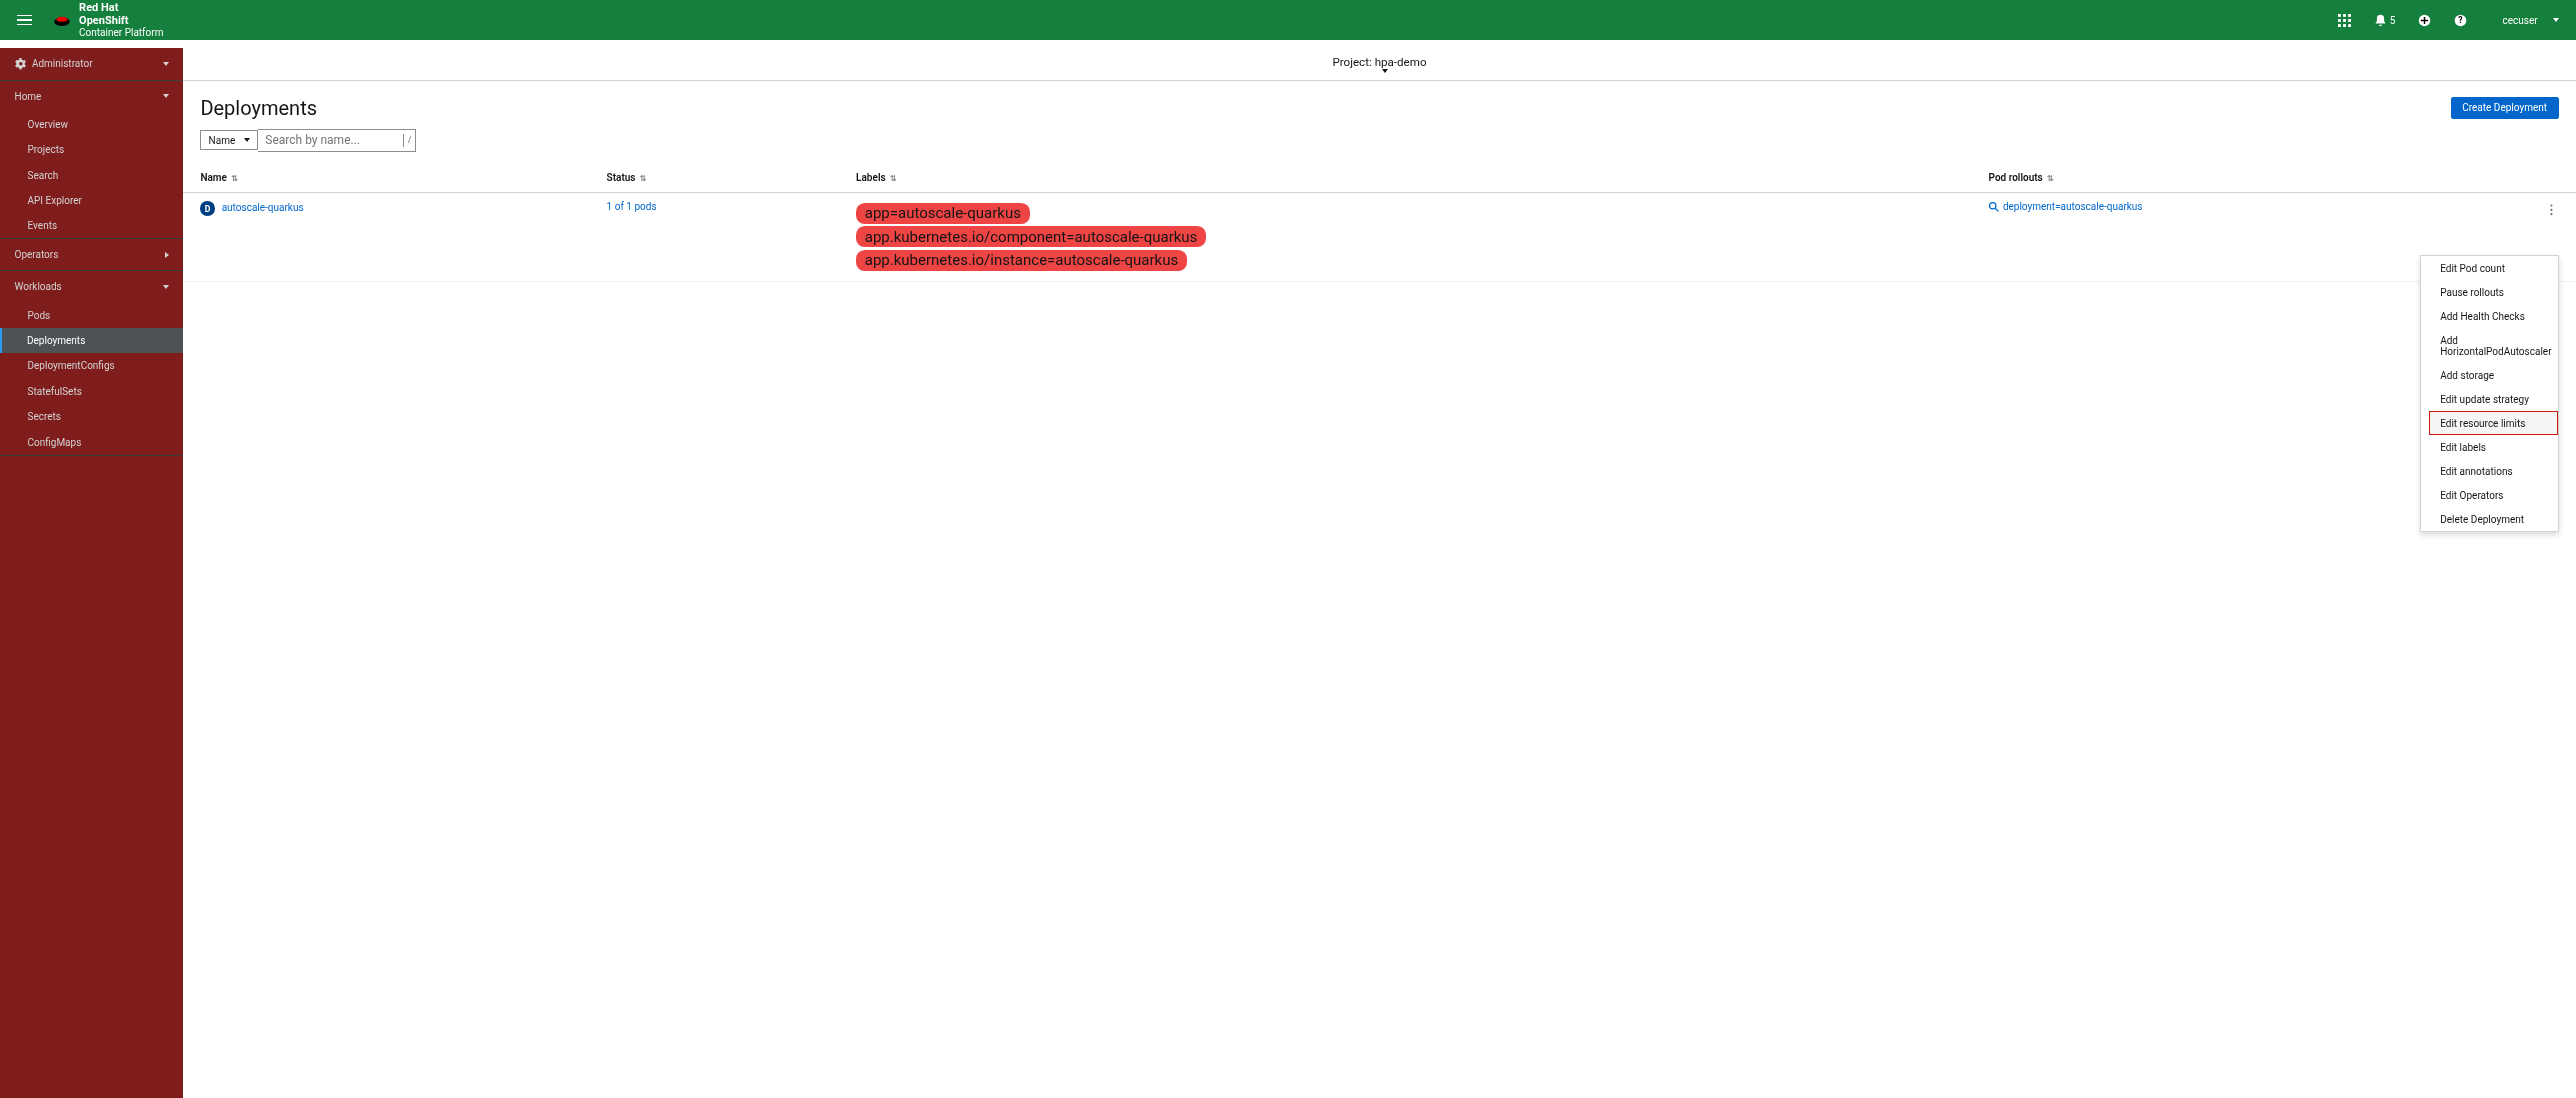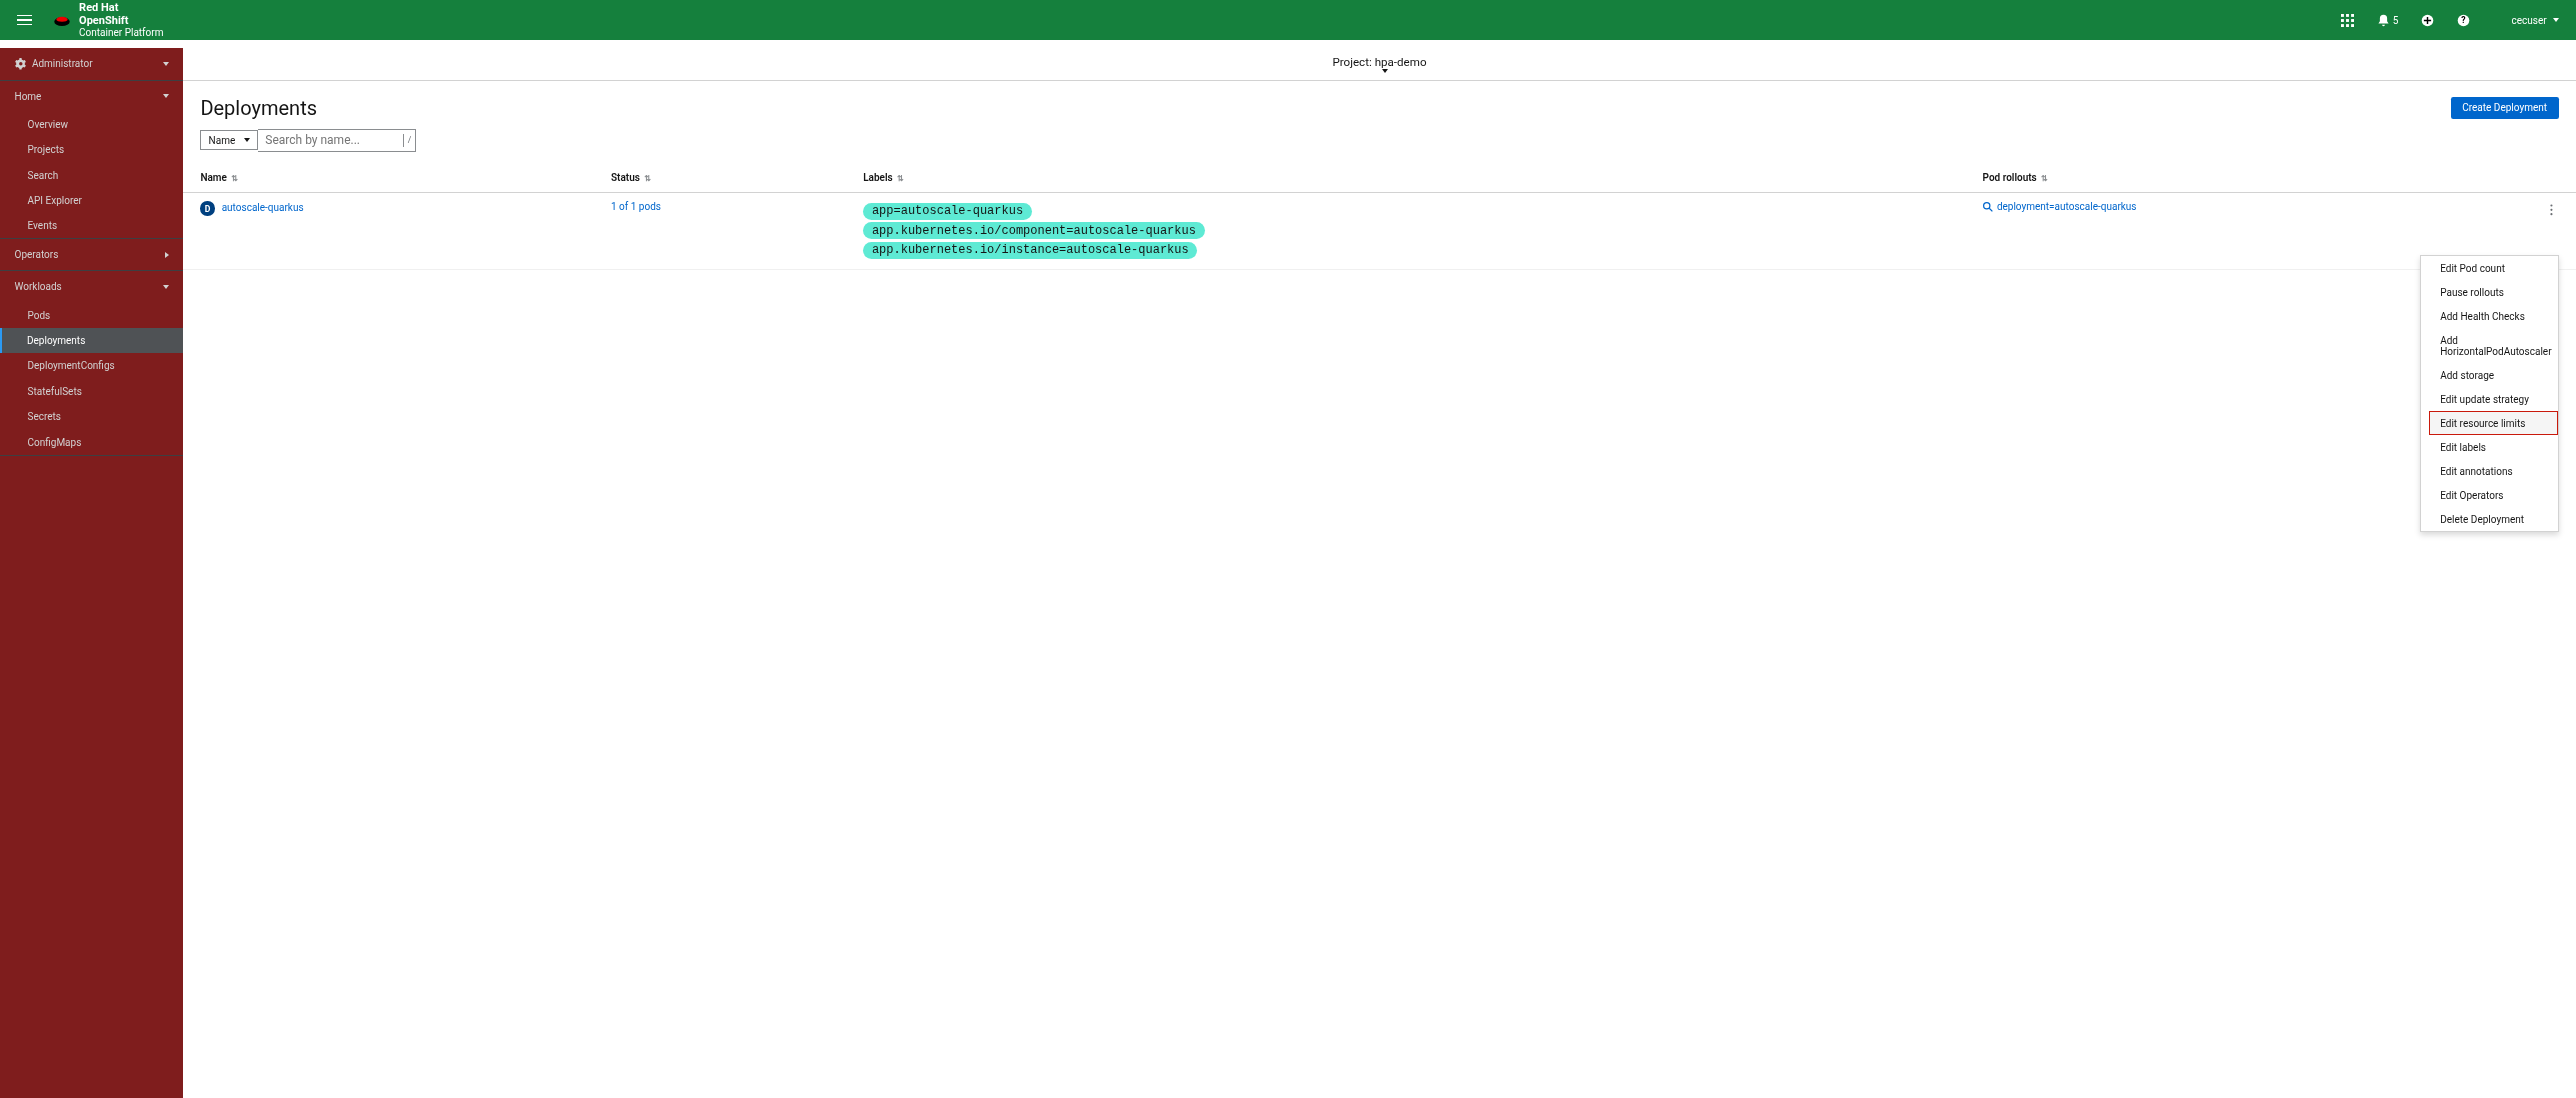--- a/index.html
+++ b/index.html
@@ -12,21 +12,21 @@
 .brand { display: flex; align-items: center; gap: 7.2px; }
 .brand-logo { width: 20px; height: 14.5px; }
 .brand-text { line-height: 1.1; }
 .brand-text .line1 { font-weight: 700; font-size: 11px; }
 .brand-text .line2 { font-weight: 700; font-size: 11px; }
 .brand-text .line3 { font-weight: 400; font-size: 10px; }
 .header-spacer { flex: 1; }
 .header-icons { display: flex; align-items: center; gap: 23px; }
 .header-icon { cursor: pointer; display: flex; align-items: center; gap: 2.9px; }
 .header-icon svg { fill: #fff; width: 13px; height: 13px; }
-.user-menu { display: flex; align-items: center; gap: 6px; cursor: pointer; margin-left: 18px; }
+.user-menu { display: flex; align-items: center; gap: 15px; cursor: pointer; margin-left: 12px; }
 
 
 .sidebar { position: absolute; top: 48px; left: 0; width: 183px; bottom: 0; background: #7f1d1d; color: #d2d2d2; overflow-y: auto; }
 .sidebar-section { border-bottom: 0.7px solid #3c3f42; }
 .sidebar-header { display: flex; align-items: center; padding: 10px 14.5px; cursor: pointer; }
 .sidebar-header.with-icon svg { width: 11.6px; height: 11.6px; fill: #d2d2d2; margin-right: 5.8px; }
 .sidebar-header .chev { margin-left: auto; }
 .sidebar-subitem { padding: 7.2px 14.5px 7.2px 27.5px; cursor: pointer; color: #d2d2d2; }
 .sidebar-subitem.active { background: #4f5255; border-left: 2.2px solid #2b9af3; padding-left: 25px; color: #fff; }
 
@@ -45,21 +45,21 @@
 .search-input-wrap { border: 0.7px solid #8a8d90; border-left: none; display: flex; align-items: center; }
 .search-input { border: none; padding: 3.6px 7.2px; font-size: 12px; width: 145px; outline: none; }
 .search-slash { border-left: 0.7px solid #8a8d90; padding: 1.4px 3.6px; color: #6a6e73; font-size: 8.7px; }
 
 .table { width: 100%; border-collapse: collapse; }
 .table th { text-align: left; padding: 8.7px 17.4px; border-bottom: 0.7px solid #d2d2d2; font-weight: 600; font-size: 10px; }
 .table th .sort { color: #8a8d90; margin-left: 4.3px; font-size: 8px; }
 .table td { padding: 8.7px 17.4px; vertical-align: top; border-bottom: 0.7px solid #f0f0f0; }
 .resource-badge { display: inline-flex; width: 14.5px; height: 14.5px; border-radius: 50%; background: #004080; color: #fff; align-items: center; justify-content: center; font-size: 8.7px; font-weight: 700; margin-right: 4.3px; }
 .link { color: #06c; text-decoration: none; cursor: pointer; }
-.label-chip { display: inline-block; background: #5eead4; border-radius: 8.7px; padding: 1.4px 8.7px; margin: 1.4px 0; font-size: 12px; color: #151515; font-family: Liberation Mono, monospace; }
+.label-chip { display: inline-block; background: #ef4444; border-radius: 8.7px; padding: 1.4px 8.7px; margin: 1.4px 0; font-size: 15px; color: #151515; }
 .pod-selector { display: flex; align-items: center; gap: 4.3px; color: #06c; cursor: pointer; }
 .pod-selector svg { width: 10px; height: 10px; fill: #06c; }
 .kebab { cursor: pointer; padding: 2.9px 5.8px; }
 .kebab svg { width: 2.9px; height: 11.6px; fill: #6a6e73; }
 
 
 .kebab-menu { position: absolute; background: #fff; border: 0.7px solid #d2d2d2; box-shadow: 0 2.9px 5.8px rgba(0,0,0,0.15); width: 139px; z-index: 100; padding-left: 8px; }
 .kebab-item { padding: 6.5px 11.6px; cursor: pointer; font-size: 10px; }
 .kebab-item.highlighted { background: #f5f5f5; outline: 1.4px solid #c9190b; outline-offset: -1.4px; }
 

